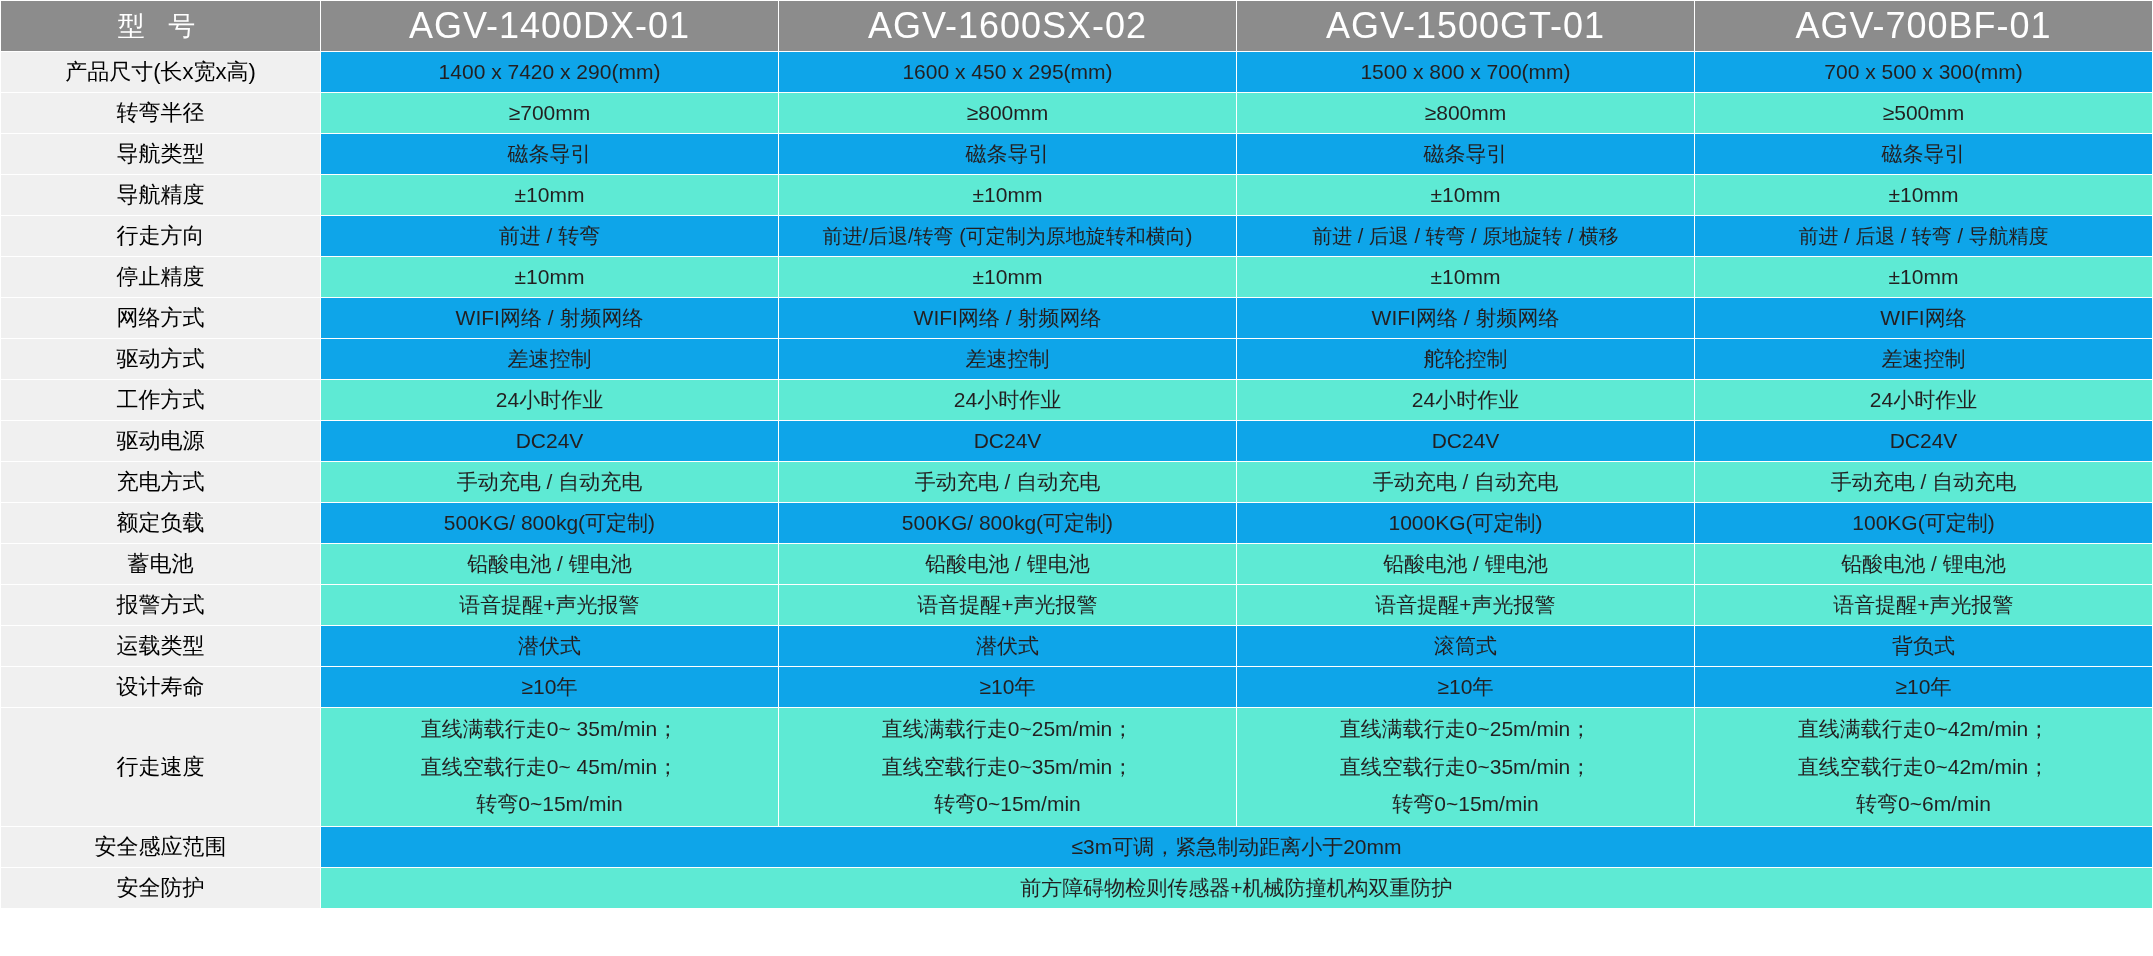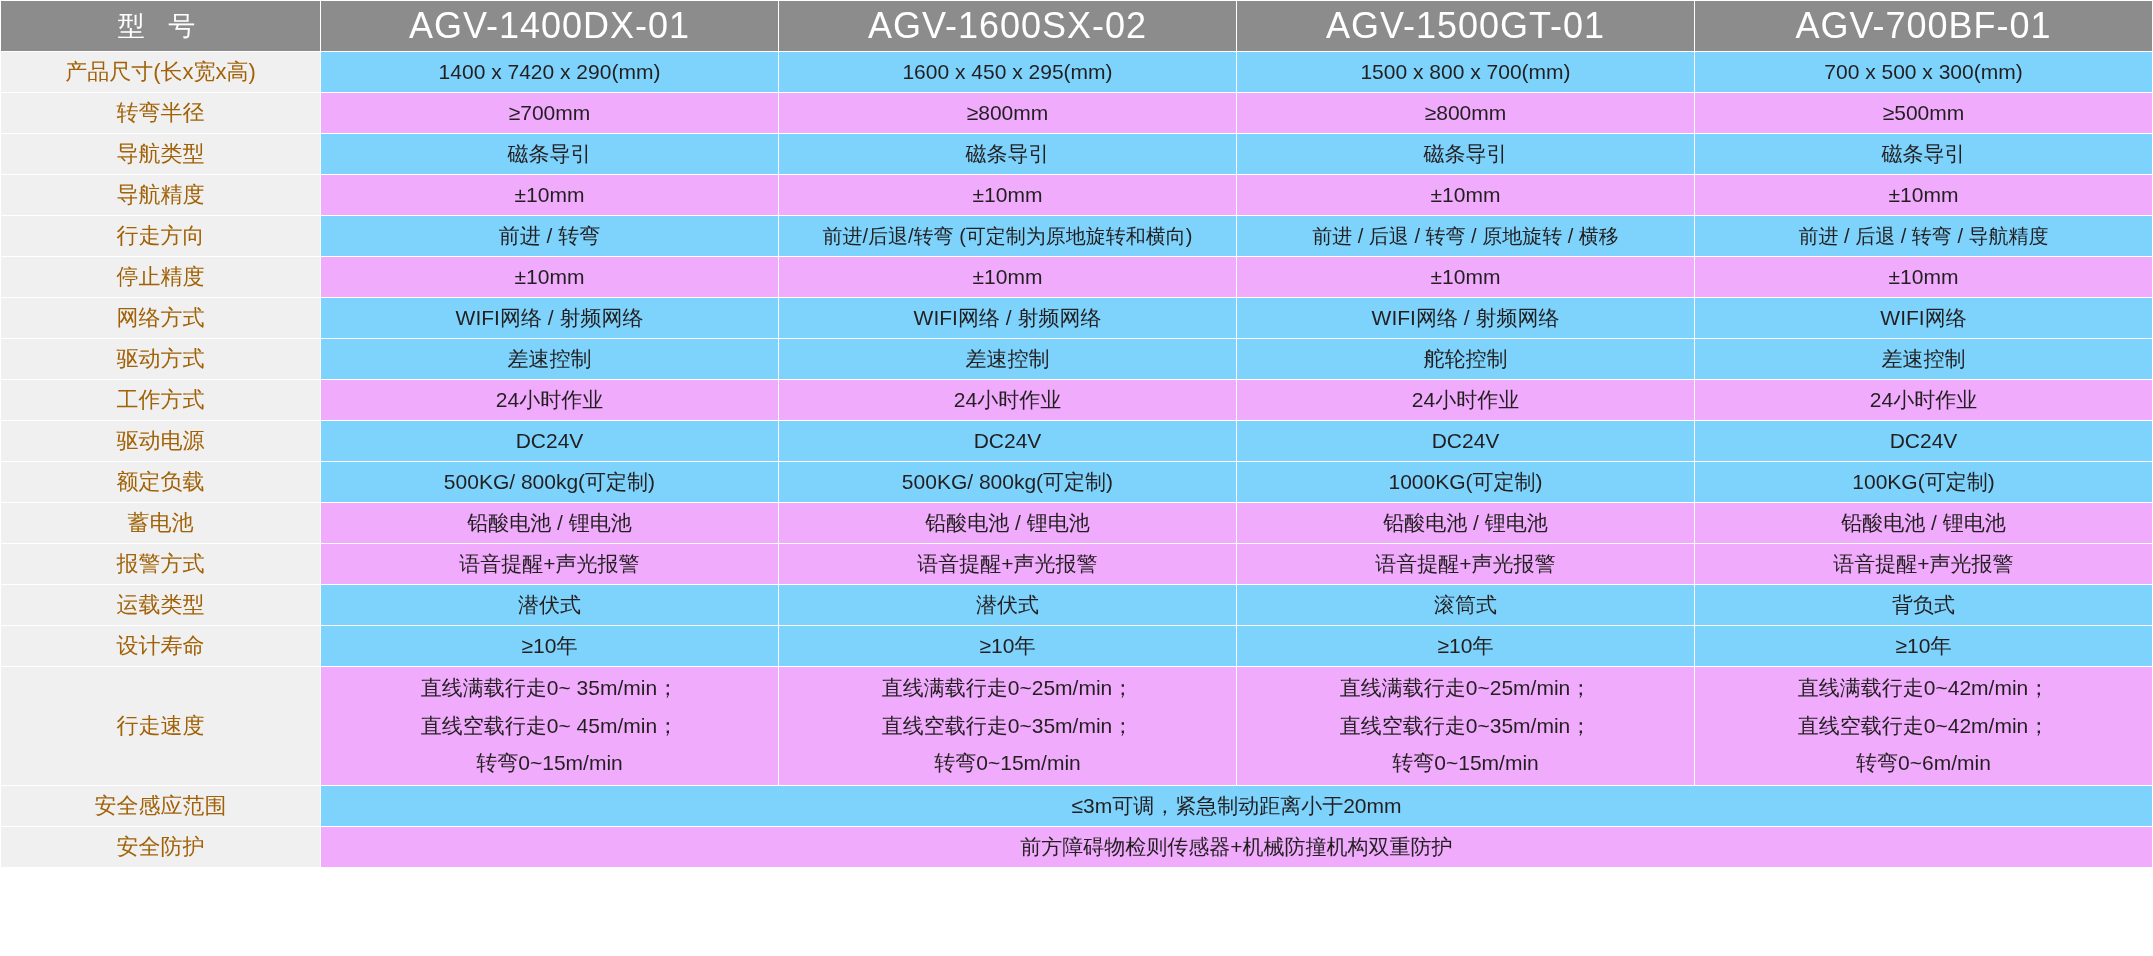--- a/index.html
+++ b/index.html
@@ -38,38 +38,38 @@
   }
   tr.header-row th.header-label {
     font-size: 27px;
     letter-spacing: 8px;
     text-align: left;
     padding-left: 28px;
   }
   
   td.row-label {
     background: #f0f0f0;
-    color: #a16207;
+    color: #000000;
     font-size: 22px;
     text-align: left;
     padding-left: 28px;
     height: 40px;
   }
   td.row-label.tall { height: 118px; }
 
   
   td.val {
     color: #231f20;
     font-size: 21px;
     height: 40px;
     padding: 0 6px;
     line-height: 1.35;
   }
-  td.val.shade-a { background: #7dd3fc; }
-  td.val.shade-b { background: #f0abfc; }
+  td.val.shade-a { background: #0ea5e9; }
+  td.val.shade-b { background: #5eead4; }
   td.val.tall { height: 118px; }
   td.val.small { font-size: 20px; }
 
   .multi-line div { white-space: nowrap; }
   .multi-line div + div { margin-top: 9px; }
 </style>
 </head>
 <body>
 
 <table id="spec-table">
@@ -165,20 +165,27 @@
     </tr>
 
     <tr>
       <td class="row-label">驱动电源</td>
       <td class="val shade-a">DC24V</td>
       <td class="val shade-a">DC24V</td>
       <td class="val shade-a">DC24V</td>
       <td class="val shade-a">DC24V</td>
     </tr>
 
+    <tr>
+      <td class="row-label">充电方式</td>
+      <td class="val shade-b">手动充电 / 自动充电</td>
+      <td class="val shade-b">手动充电 / 自动充电</td>
+      <td class="val shade-b">手动充电 / 自动充电</td>
+      <td class="val shade-b">手动充电 / 自动充电</td>
+    </tr>
 
     <tr>
       <td class="row-label">额定负载</td>
       <td class="val shade-a">500KG/ 800kg(可定制)</td>
       <td class="val shade-a">500KG/ 800kg(可定制)</td>
       <td class="val shade-a">1000KG(可定制)</td>
       <td class="val shade-a">100KG(可定制)</td>
     </tr>
 
     <tr>

